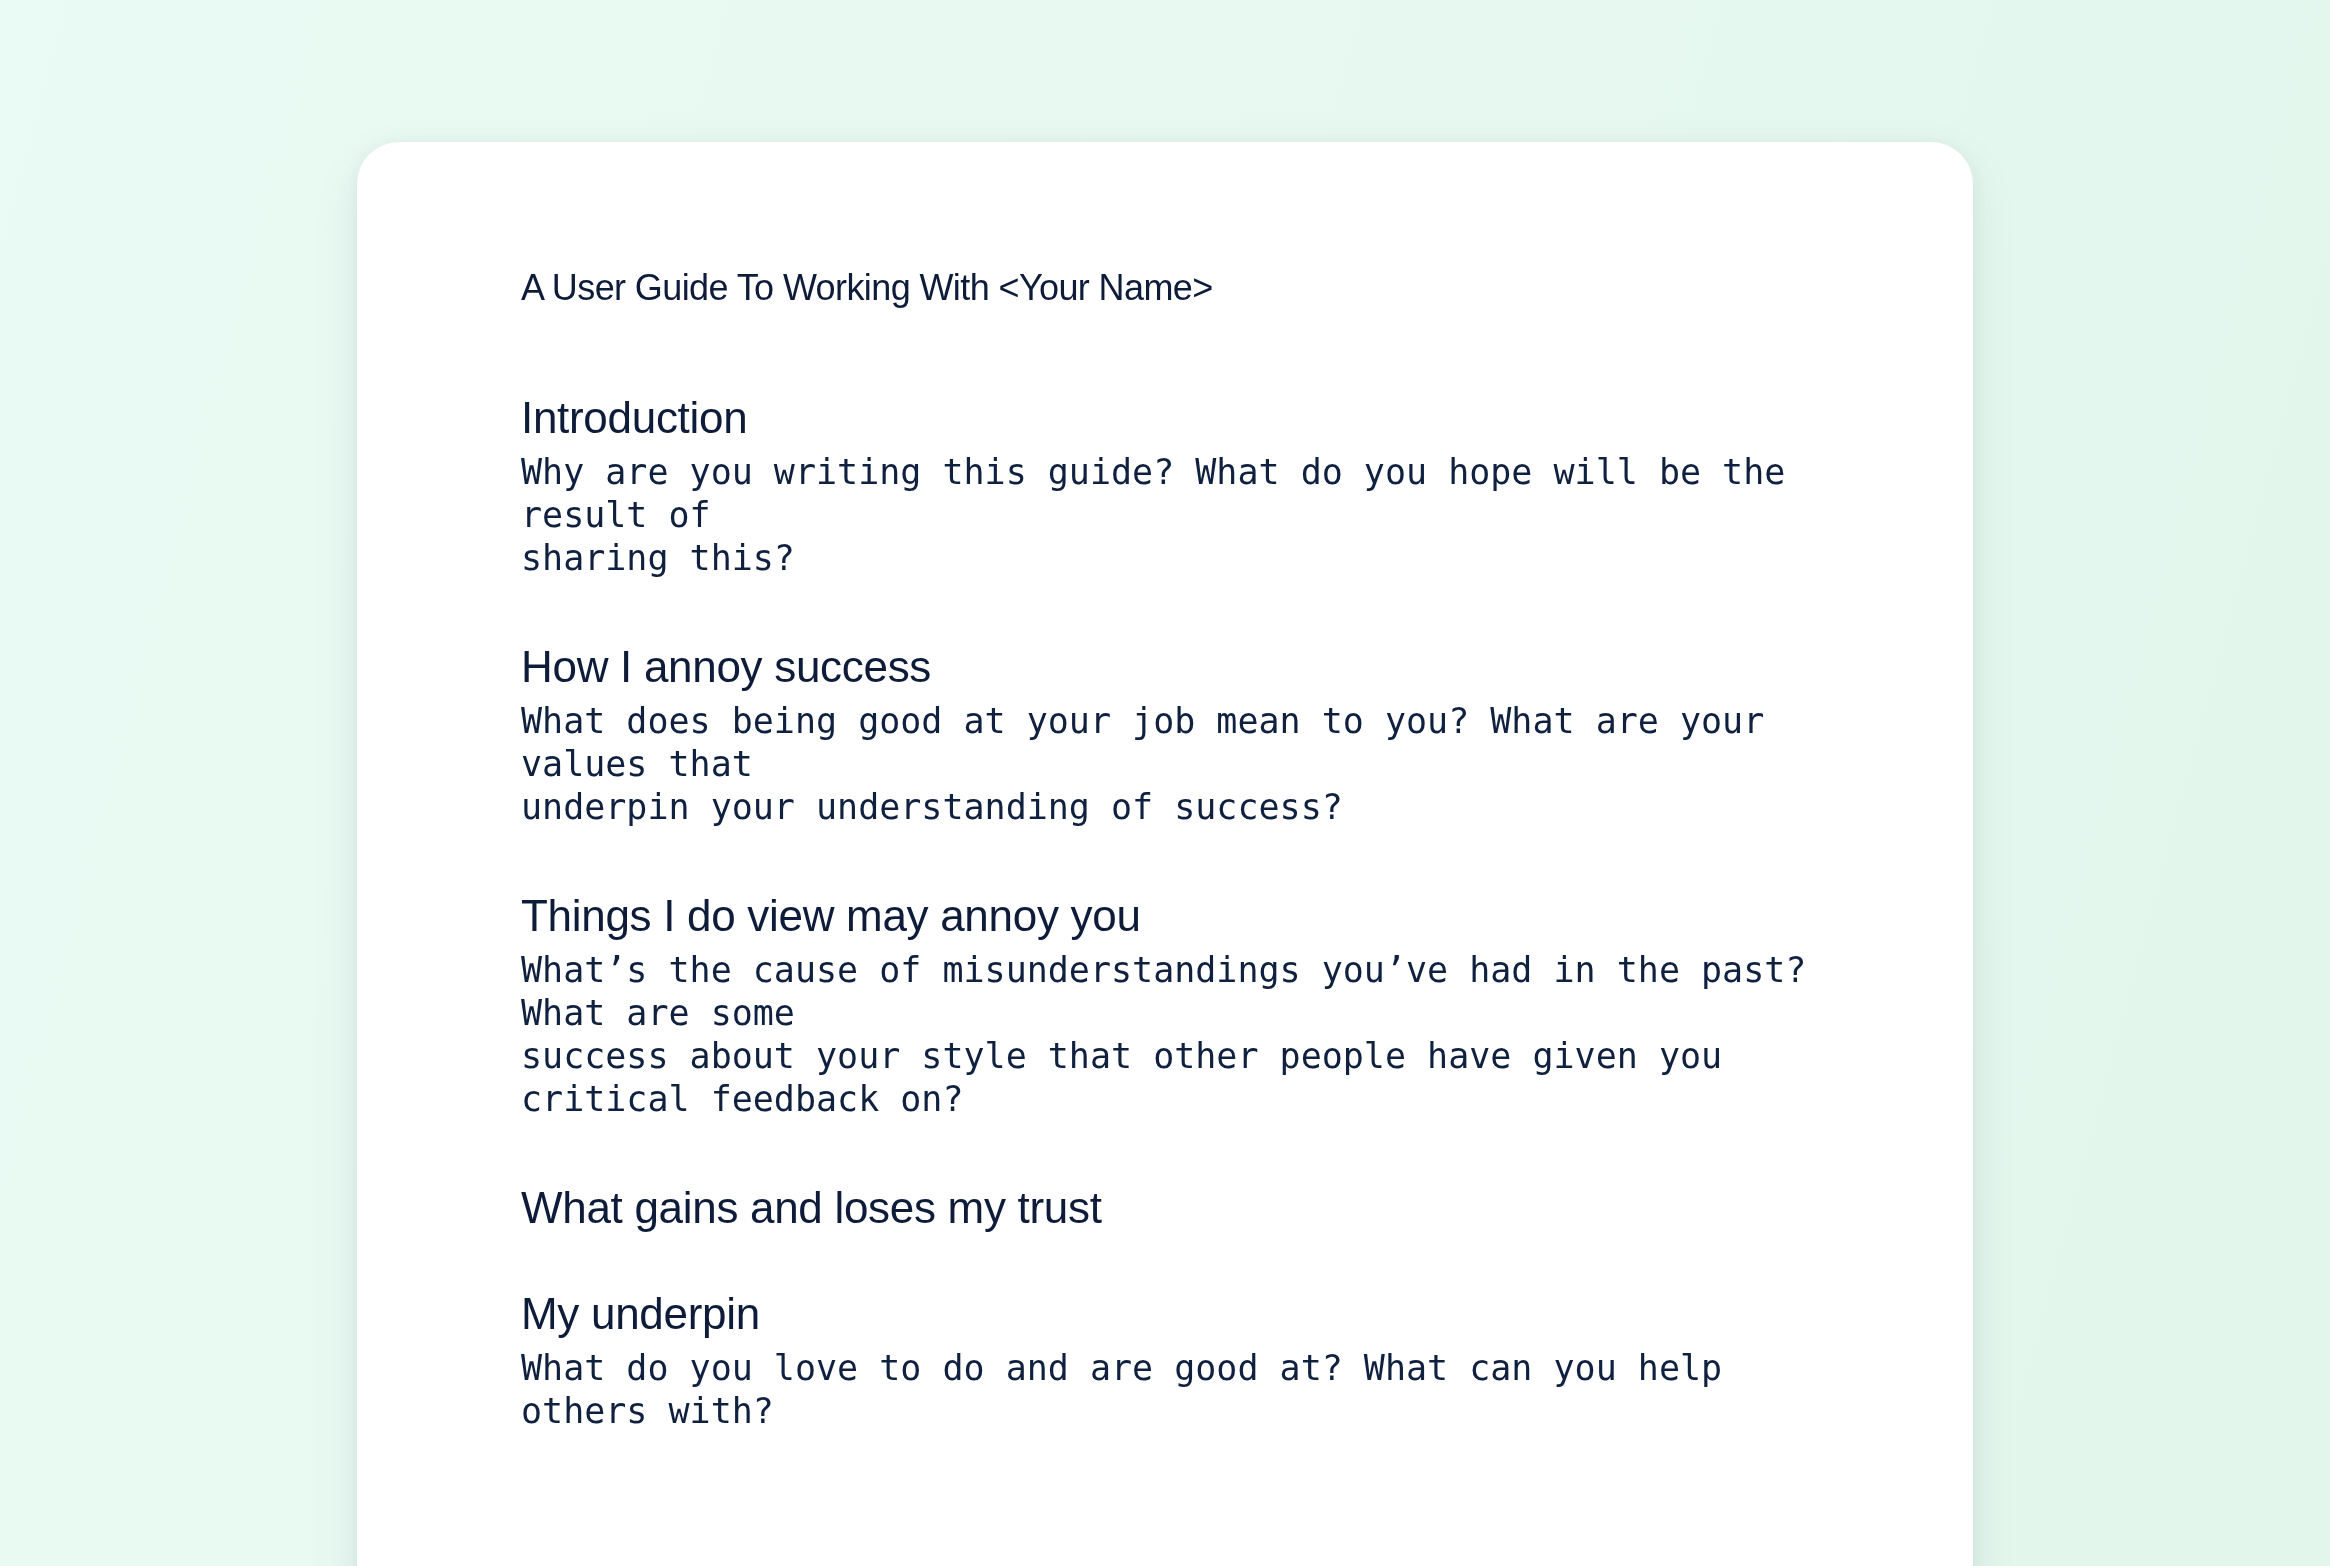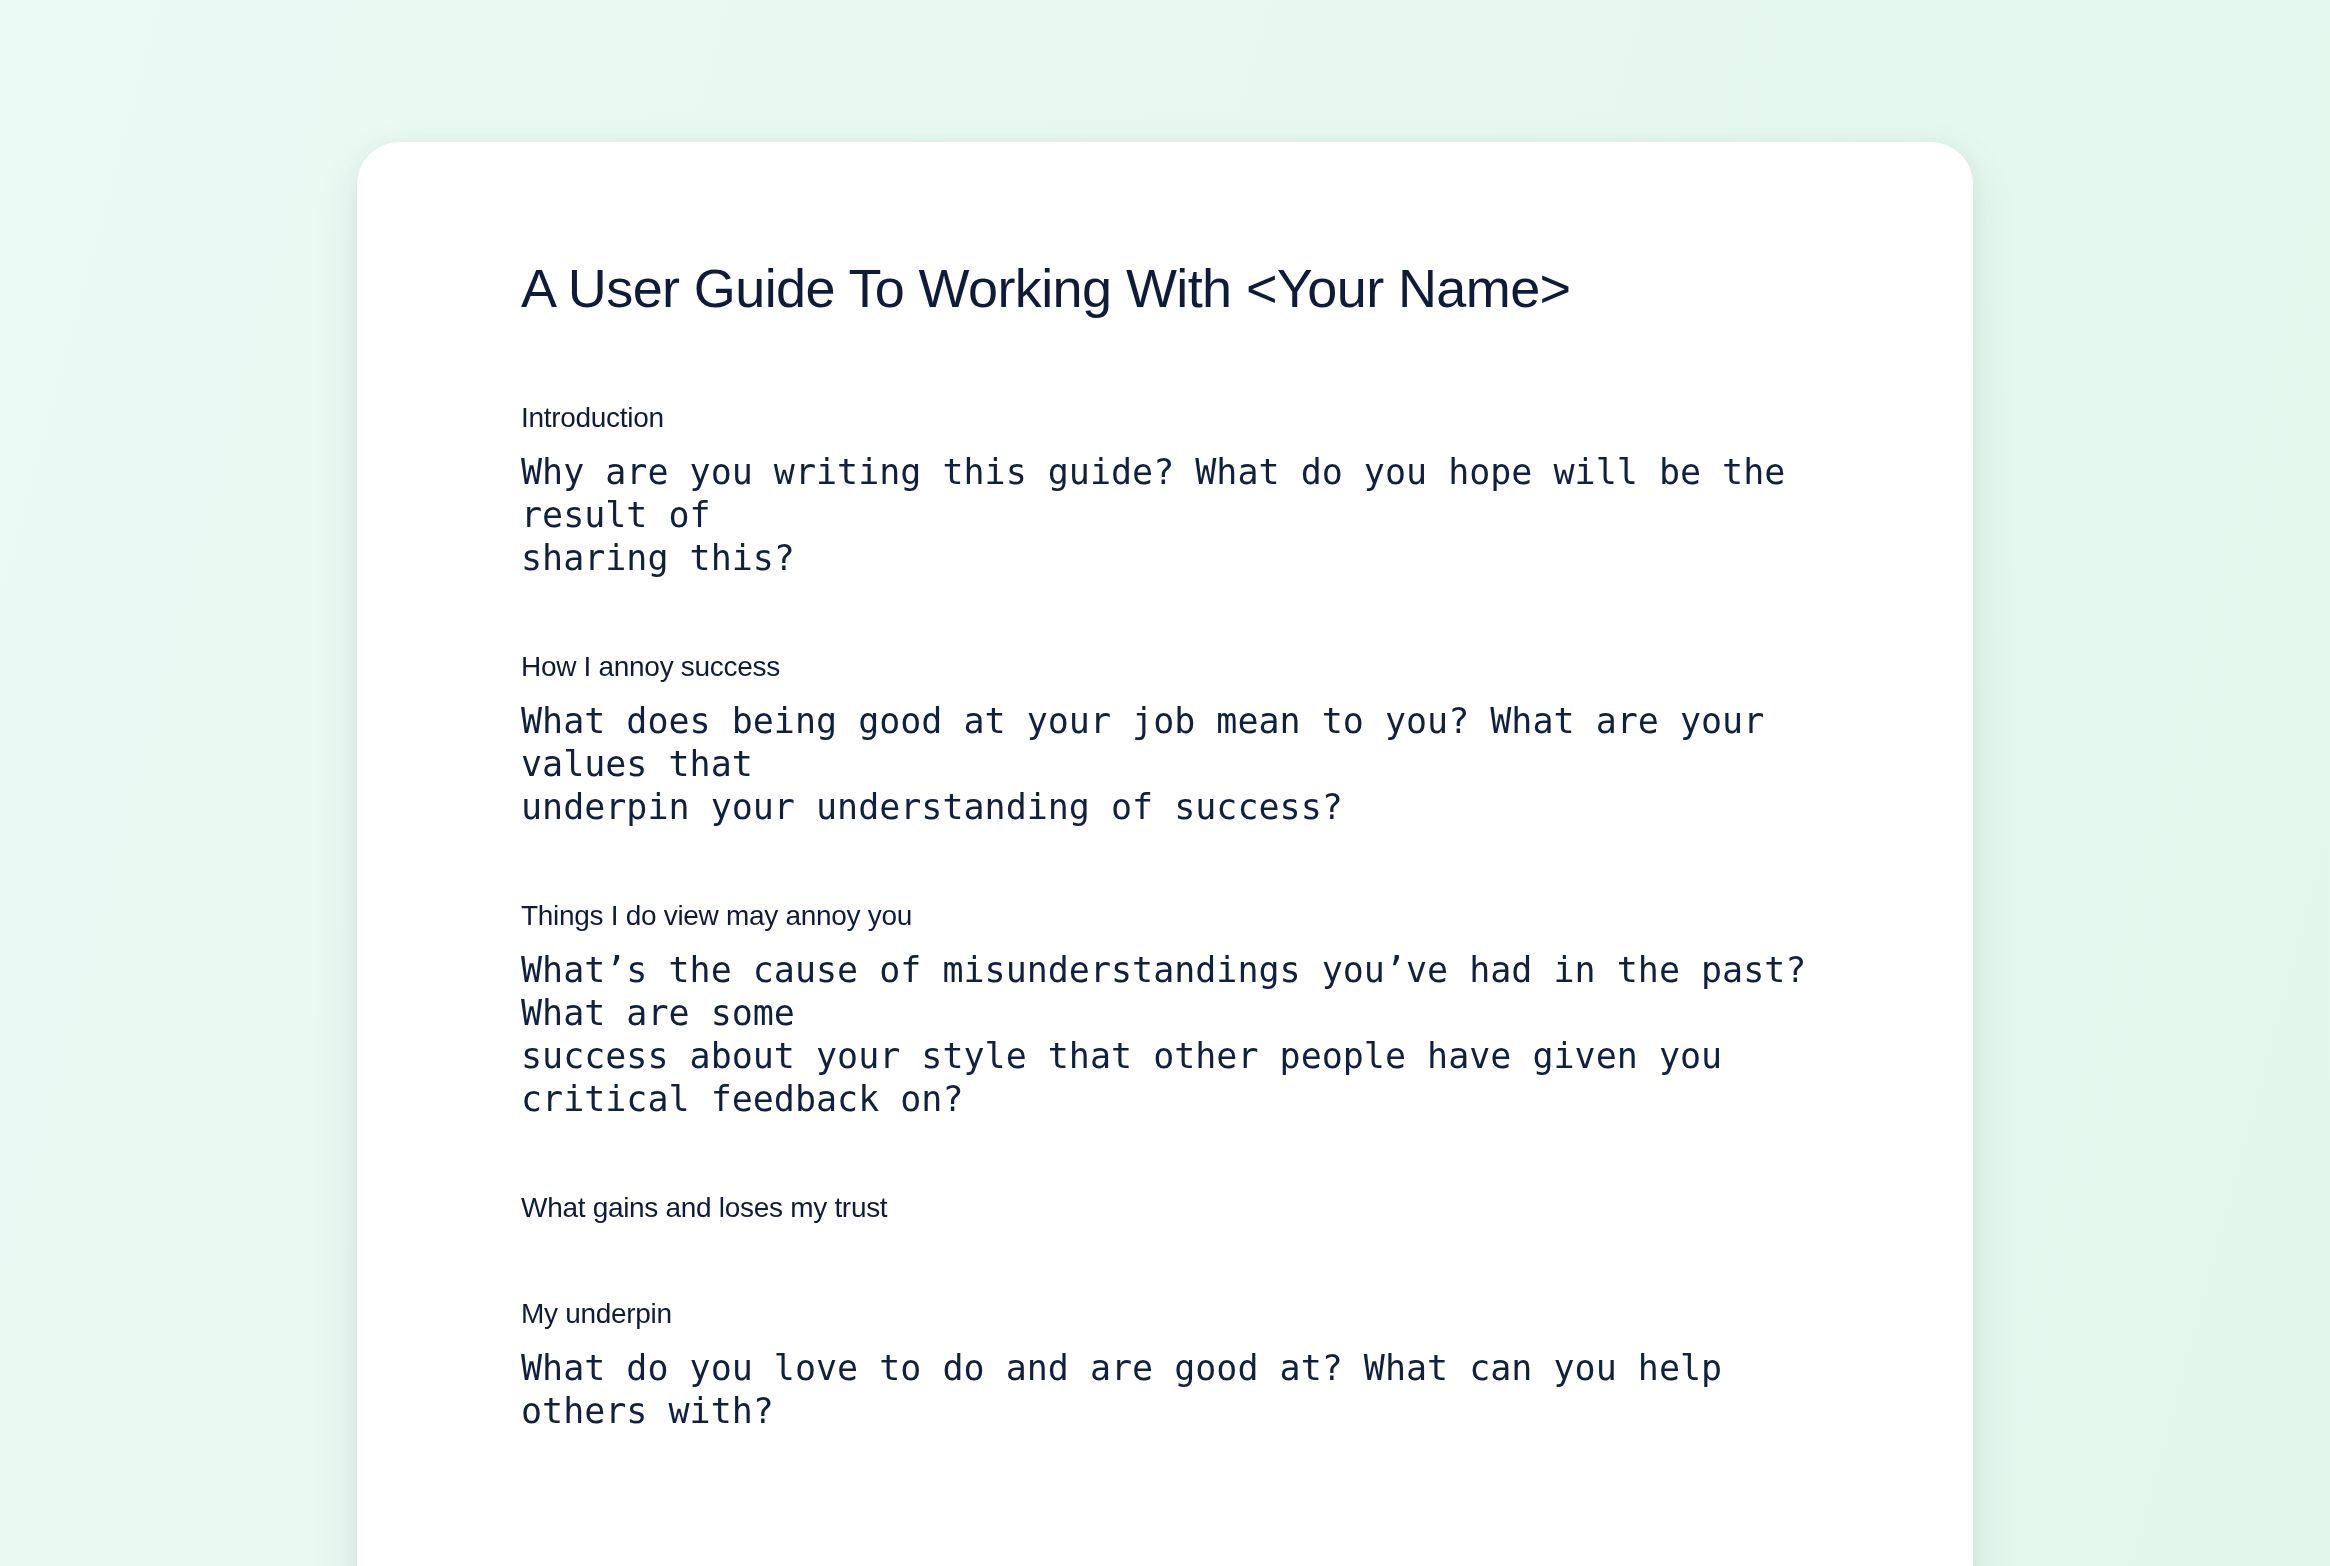--- a/index.html
+++ b/index.html
@@ -22,32 +22,32 @@
     top: 142px;
     width: 1616px;
     height: 1562px;
     background: #ffffff;
     border-radius: 42px;
     box-shadow: 0 17.4px 52px rgba(15, 30, 60, 0.07), 0 3.5px 17.4px rgba(15, 30, 60, 0.05);
     padding: 116px 122px 0 164px;
   }
 
   .doc-title {
-    font-size: 54px;
+    font-size: 36px;
     line-height: 60px;
     font-weight: 500;
     letter-spacing: -0.6px;
     color: #0e1c3a;
     margin: 0 0 80px 0;
   }
 
   .doc-section { max-width: 1331px; }
 
   .section-heading {
-    font-size: 28px;
+    font-size: 44px;
     line-height: 39px;
     font-weight: 500;
     letter-spacing: -0.3px;
     color: #0e1c3a;
     margin: 67px 0 14px 0;
   }
 
   .doc-section:first-of-type .section-heading { margin-top: 0; }
 
   .section-body {

